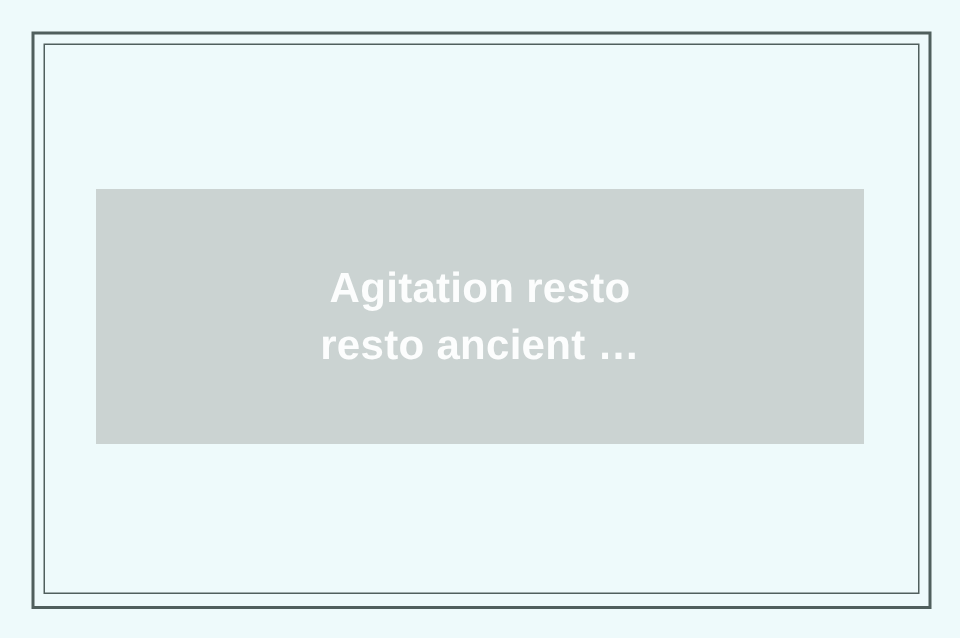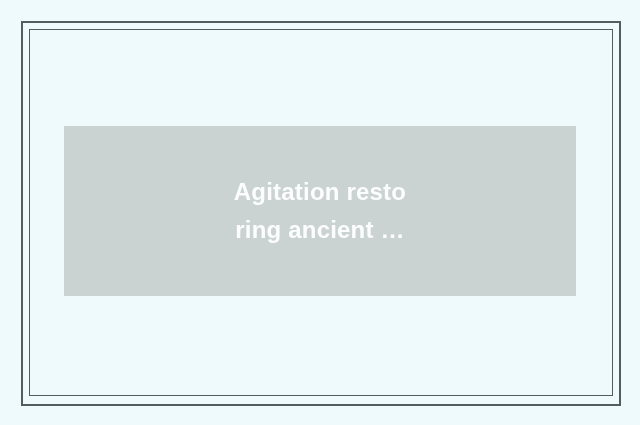--- a/index.html
+++ b/index.html
@@ -39,31 +39,31 @@
     width: 512px;
     height: 170px;
     background: #cbd3d2;
     display: flex;
     flex-direction: column;
     align-items: center;
     justify-content: center;
   }
   .placeholder-line {
     color: #fcfdfd;
-    font-size: 24px;
+    font-size: 28px;
     font-weight: 600;
     line-height: 38px;
     text-align: center;
     white-space: pre;
     letter-spacing: 0.2px;
   }
 </style>
 </head>
 <body>
 
 <div class="outer-frame">
   <div class="inner-frame"></div>
 </div>
 
 <div class="image-placeholder">
   <div class="placeholder-line">Agitation resto</div>
-  <div class="placeholder-line">ring ancient …</div>
+  <div class="placeholder-line">resto ancient …</div>
 </div>
 
 </body></html>

